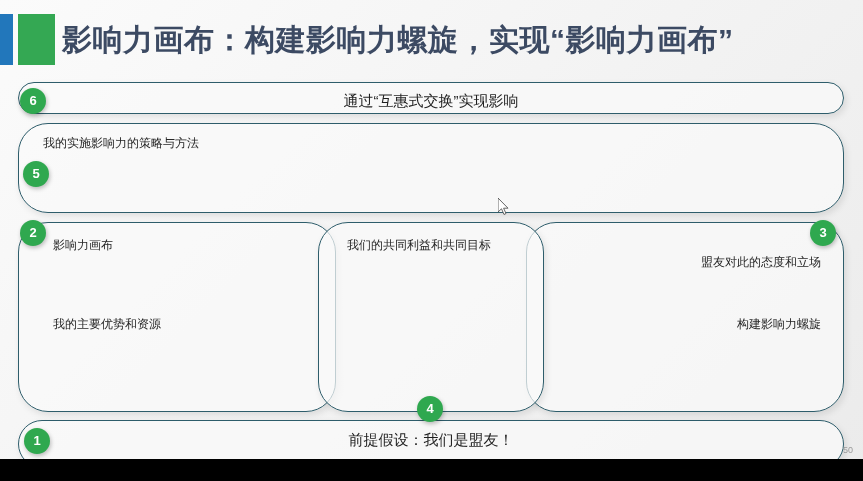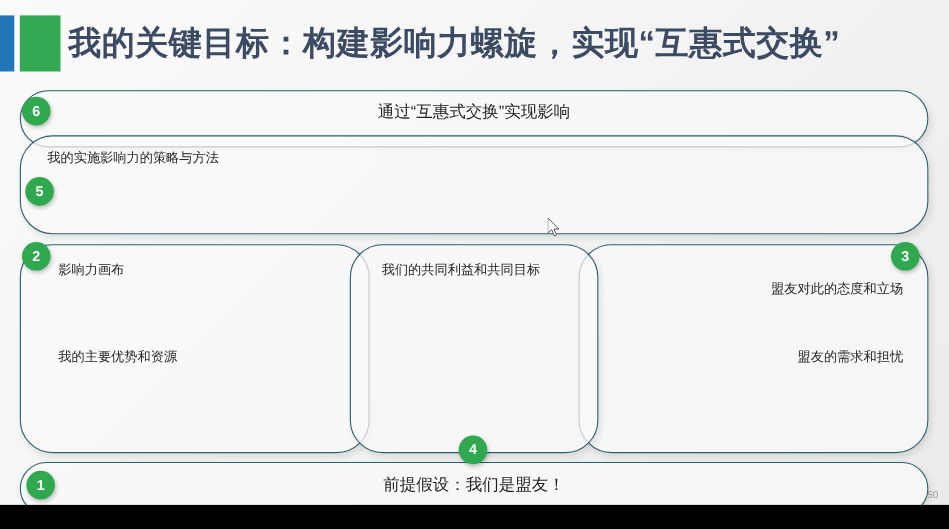--- a/index.html
+++ b/index.html
@@ -75,21 +75,21 @@
   .band-text {
     position: absolute;
     left: 0; right: 0;
     text-align: center;
     font-size: 15px;
     color: #1f1f1f;
     white-space: nowrap;
   }
 
   
-  #box6 { left: 18px;  top: 4px;   width: 826px; height: 52px; }
+  #box6 { left: 18px;  top: 4px;   width: 826px; height: 32px; }
   #box5 { left: 18px;  top: 45px;  width: 826px; height: 90px; }
   #box2 { left: 18px;  top: 144px; width: 318px; height: 190px; }
   #box4 { left: 318px; top: 144px; width: 226px; height: 190px; }
   #box3 { left: 526px; top: 144px; width: 318px; height: 190px; }
   #box1 { left: 18px;  top: 342px; width: 826px; height: 48px; }
 
   
   #box4 { z-index: 4; }
   #box2, #box3 { z-index: 3; }
 
@@ -147,21 +147,21 @@
   }
 </style>
 </head>
 <body>
 
 <div id="slide">
 
   <div id="title-row">
     <div class="accent-bar accent-blue"></div>
     <div class="accent-bar accent-green"></div>
-    <div id="slide-title">我的关键目标：构建影响力螺旋，实现“互惠式交换”</div>
+    <div id="slide-title">影响力画布：构建影响力螺旋，实现“影响力画布”</div>
   </div>
 
   <div id="canvas">
 
     <div class="box" id="box6">
       <div class="band-text" style="top:9px;">通过“互惠式交换”实现影响</div>
     </div>
 
     <div class="box" id="box5">
       <div class="box-label" style="left:24px; top:12px;">我的实施影响力的策略与方法</div>
@@ -171,21 +171,21 @@
       <div class="box-label" style="left:34px; top:15px;">影响力画布</div>
       <div class="box-label" style="left:34px; top:94px;">我的主要优势和资源</div>
     </div>
 
     <div class="box" id="box4">
       <div class="box-label" style="left:28px; top:15px;">我们的共同利益和共同目标</div>
     </div>
 
     <div class="box" id="box3">
       <div class="box-label" style="right:22px; top:15px;margin-top:17px;">盟友对此的态度和立场</div>
-      <div class="box-label" style="right:22px; top:94px;">盟友的需求和担忧</div>
+      <div class="box-label" style="right:22px; top:94px;">构建影响力螺旋</div>
     </div>
 
     <div class="box" id="box1">
       <div class="band-text" style="top:10px;">前提假设：我们是盟友！</div>
     </div>
 
     <div class="num-circle" id="c6">6</div>
     <div class="num-circle" id="c5">5</div>
     <div class="num-circle" id="c2">2</div>
     <div class="num-circle" id="c4">4</div>

